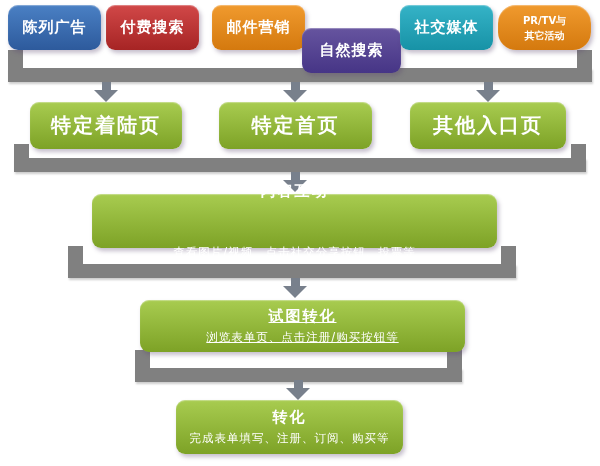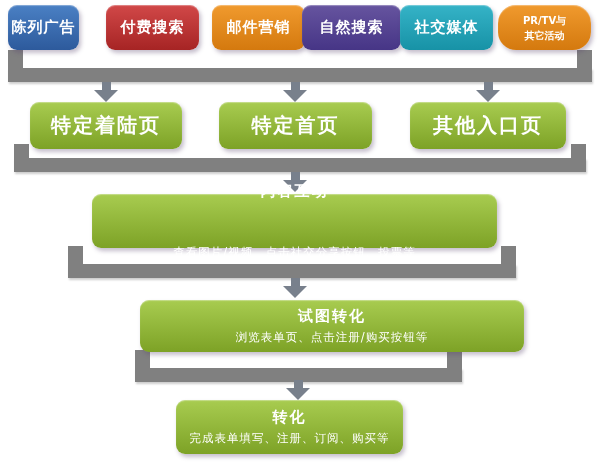--- a/index.html
+++ b/index.html
@@ -53,30 +53,30 @@
     border-left: 12px solid transparent;
     border-right: 12px solid transparent;
     border-top: 12px solid var(--arrow, #78808c);
   }
 </style>
 </head>
 <body>
 
 <div class="canvas">
 
-  <div class="box src" style="left: 8px; width: 71px; background: linear-gradient(rgb(74, 128, 196), rgb(45, 90, 156));">
+  <div class="box src" style="left: 8px; width: 93px; background: linear-gradient(rgb(74, 128, 196), rgb(45, 90, 156)); border-radius: 10px;">
     <span>陈列广告</span>
   </div>
   <div class="box src" style="left: 106px; width: 93px; background: linear-gradient(rgb(209, 72, 72), rgb(166, 36, 36));">
     <span>付费搜索</span>
   </div>
   <div class="box src" style="left: 204px; width: 93px; background: linear-gradient(rgb(240, 154, 46), rgb(212, 121, 14)); margin-left: 8px;">
     <span>邮件营销</span>
   </div>
-  <div class="box src" style="left: 302px; width: 99px; background: linear-gradient(rgb(102, 84, 159), rgb(70, 53, 134));">
+  <div class="box src" style="left: 302px; width: 99px; background: linear-gradient(rgb(102, 84, 159), rgb(70, 53, 134)); margin-top: 23px;">
     <span>自然搜索</span>
   </div>
   <div class="box src" style="left: 400px; width: 93px; background: linear-gradient(rgb(53, 179, 199), rgb(23, 146, 166));">
     <span>社交媒体</span>
   </div>
   <div class="box src two-line" style="left: 498px; width: 93px; background: linear-gradient(rgb(240, 154, 46), rgb(212, 121, 14));">
     <span>PR/TV与</span>
     <span>其它活动</span>
   </div>
 
@@ -120,21 +120,21 @@
   </div>
 
   <div class="stub" style="left:68px;top:246px;height:20px;"></div>
   <div class="hbar" style="left:68px;top:264px;width:448px;"></div>
   <div class="stub" style="left:501px;top:246px;height:20px;"></div>
   <div class="arrow" style="left:283px;top:278px;">
       <div class="stem"></div>
       <div class="head"></div>
     </div>
 
-  <div class="box stage" style="left: 140px; top: 300px; width: 384px; height: 52px; background: linear-gradient(rgb(168, 204, 80), rgb(125, 162, 38));">
+  <div class="box stage" style="left: 140px; top: 300px; width: 325px; height: 52px; background: linear-gradient(rgb(168, 204, 80), rgb(125, 162, 38)); text-decoration: underline;">
     <div class="title">试图转化</div>
     <div class="subtitle">浏览表单页、点击注册/购买按钮等</div>
   </div>
 
   <div class="stub" style="left:135px;top:350px;height:20px;"></div>
   <div class="hbar" style="left:135px;top:368px;width:327px;"></div>
   <div class="stub" style="left:447px;top:350px;height:20px;"></div>
   <div class="arrow" style="left:286px;top:380px;">
       <div class="stem"></div>
       <div class="head"></div>

